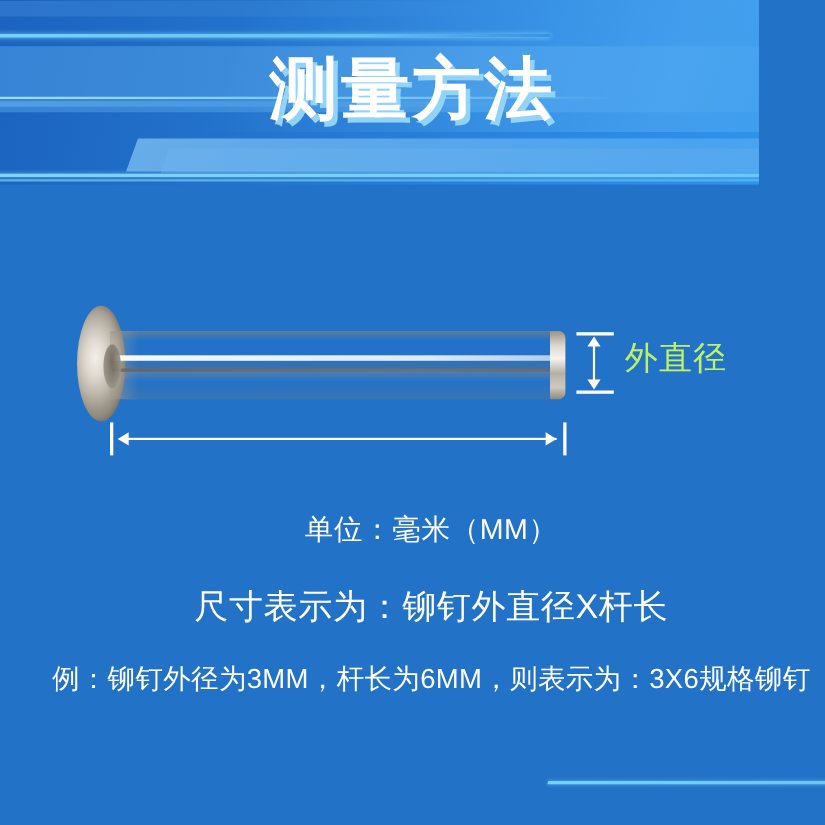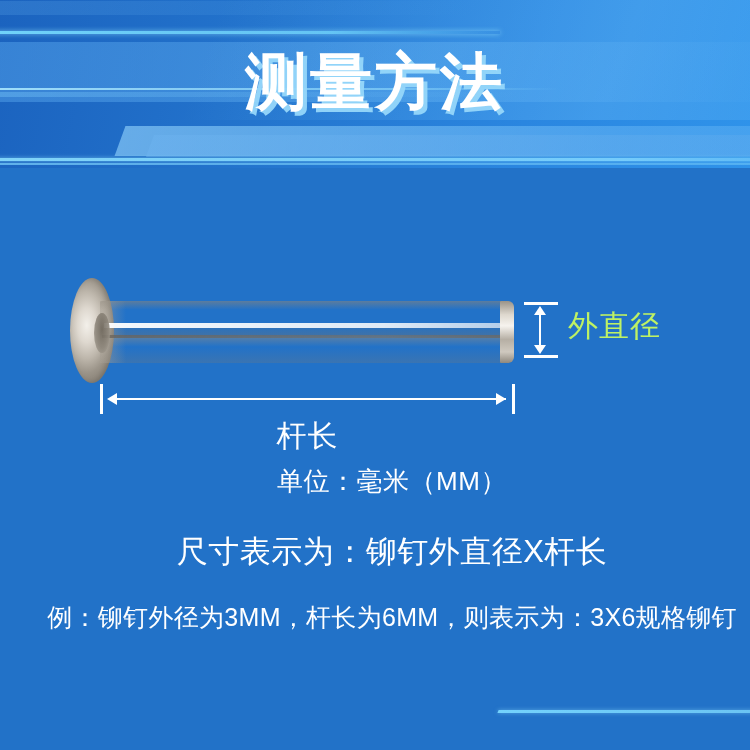--- a/index.html
+++ b/index.html
@@ -15,21 +15,21 @@
     width: 750px;
     height: 750px;
     overflow: hidden;
     background: #2272c8;
   }
 
   
   .banner {
     position: absolute;
     left: 0; top: 0;
-    width: 750px;
+    width: 690px;
     height: 168px;
     overflow: hidden;
     background: linear-gradient(100deg, #1b63bf 0%, #2374cd 35%, #2a86e0 70%, #2f93ea 100%);
   }
   .banner .bg-soft {
     position: absolute;
     left: -40px; top: 42px;
     width: 860px; height: 60px;
     background: linear-gradient(90deg, rgba(90,170,240,.45), rgba(120,195,250,.30) 55%, rgba(90,170,240,0));
     transform: skewX(-20deg);
@@ -307,19 +307,18 @@
   <div class="dim vline"></div>
   <div class="dim varrow-up"></div>
   <div class="dim varrow-dn"></div>
   <div class="label-od">外直径</div>
 
   <div class="dim htick-l"></div>
   <div class="dim htick-r"></div>
   <div class="dim hline"></div>
   <div class="dim harrow-l"></div>
   <div class="dim harrow-r"></div>
-  <div class="label-len">杆长</div>
 
   <div class="txt txt-unit">单位：毫米（MM）</div>
   <div class="txt txt-format">尺寸表示为：铆钉外直径X杆长</div>
   <div class="txt txt-example">例：铆钉外径为3MM，杆长为6MM，则表示为：3X6规格铆钉</div>
 
 </div>
 
 </body></html>

